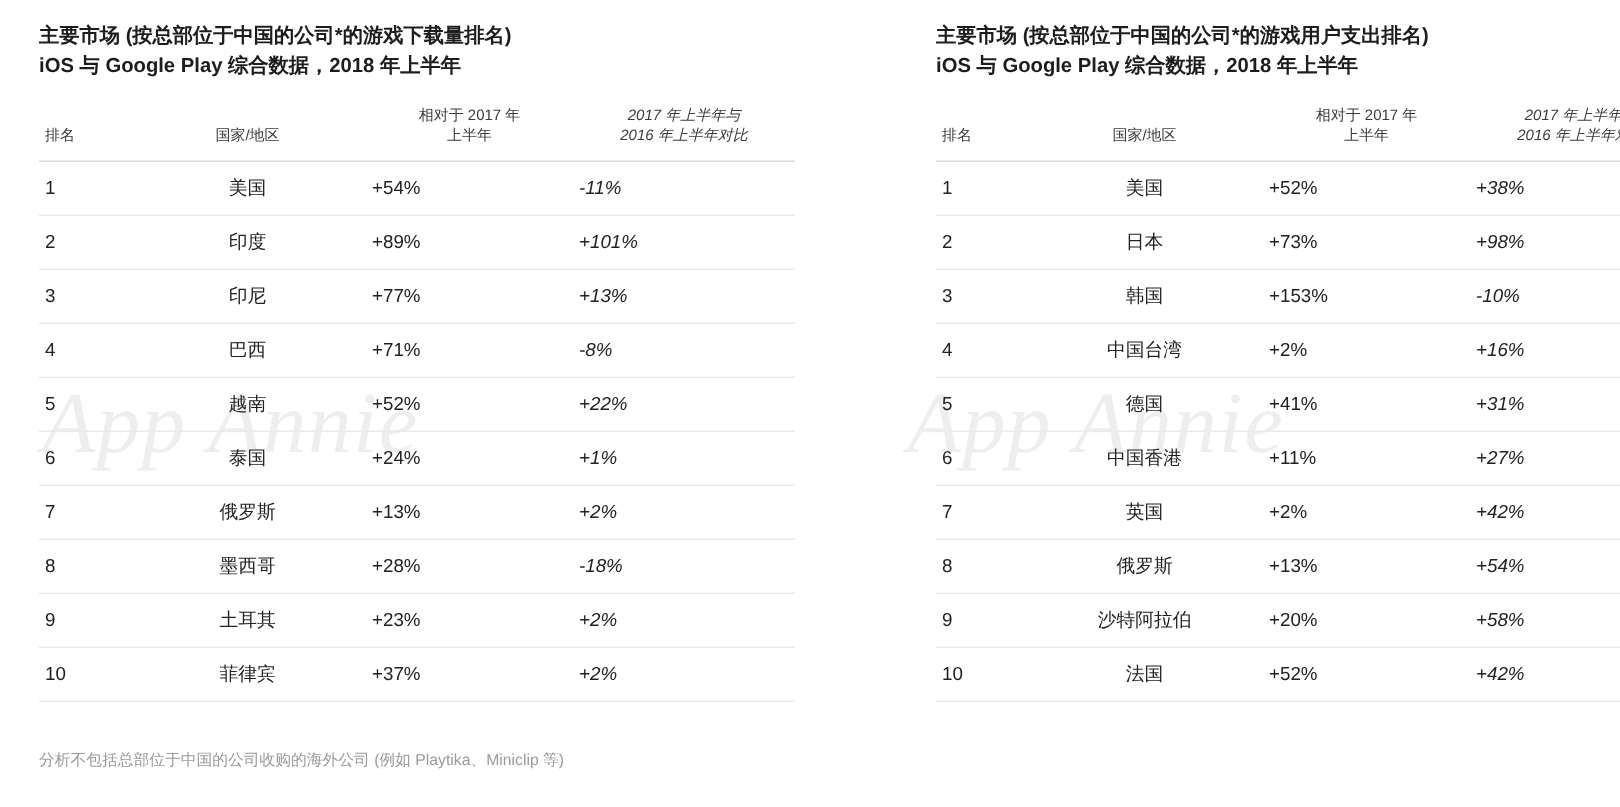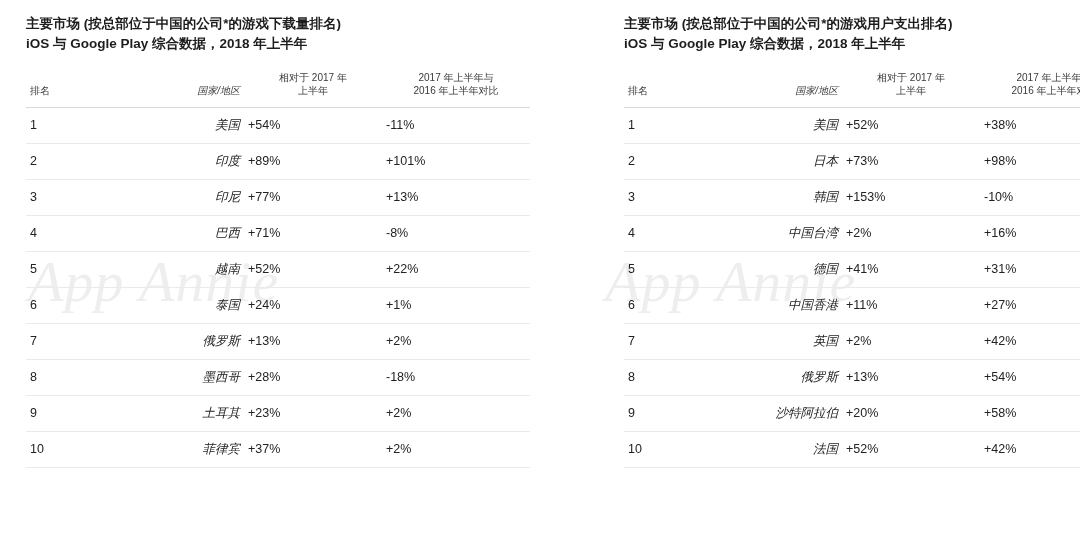--- a/index.html
+++ b/index.html
@@ -82,23 +82,23 @@
     border-bottom: 1px solid #d9d9d9;
   }
   table.data td {
     font-size: 12.5px;
     color: #222222;
     padding: 10px 4px;
     border-bottom: 1px solid #eaeaea;
     line-height: 1.2;
   }
   .col-rank { width: 52px; text-align: left; }
-  .col-country { width: 150px; text-align: right; font-style: italic; }
+  .col-country { width: 150px; text-align: center; }
   .col-v1 { width: 130px; text-align: center; }
-  .col-v2 { width: 140px; text-align: center; }
+  .col-v2 { width: 140px; text-align: center; font-style: italic; }
 
   td.col-rank { color: #2b2b2b; }
   td.col-country { color: #1a1a1a; }
   td.col-v1, td.col-v2 { text-align: left; font-weight: normal; }
 
   .footnote {
     position: absolute;
     left: 26px;
     top: 500px;
     font-size: 10.5px;
@@ -283,14 +283,15 @@
             <td class="col-country">法国</td>
             <td class="col-v1">+52%</td>
             <td class="col-v2">+42%</td>
           </tr>
         </tbody>
       </table>
     </div>
 
   </div>
 
+  <div class="footnote">分析不包括总部位于中国的公司收购的海外公司 (例如 Playtika、Miniclip 等)</div>
 
 </div>
 
 </body></html>

